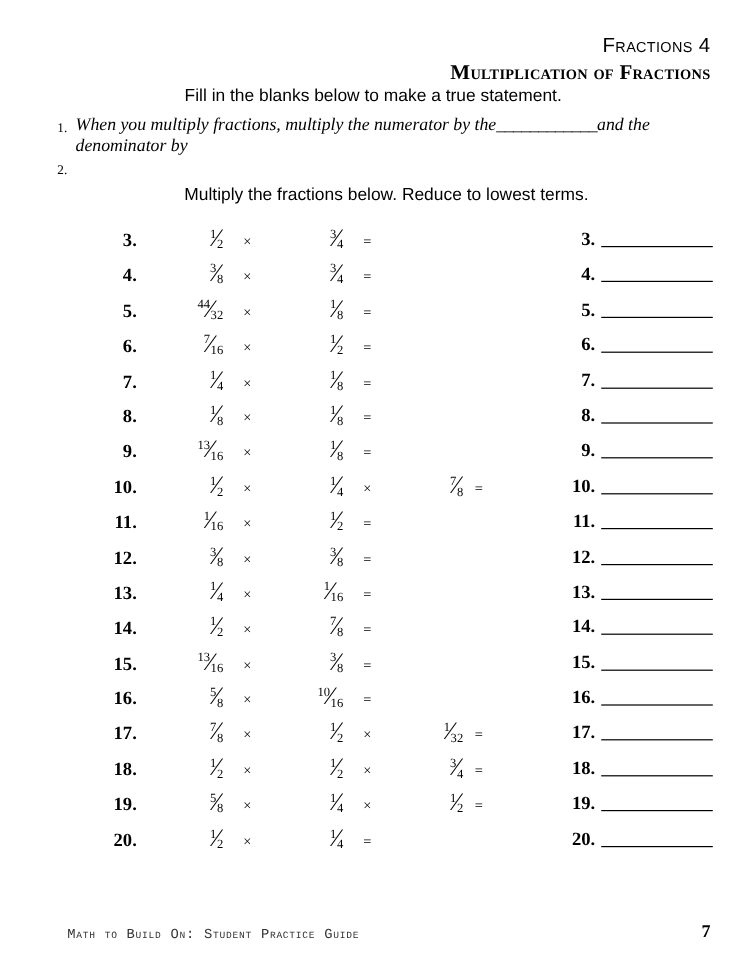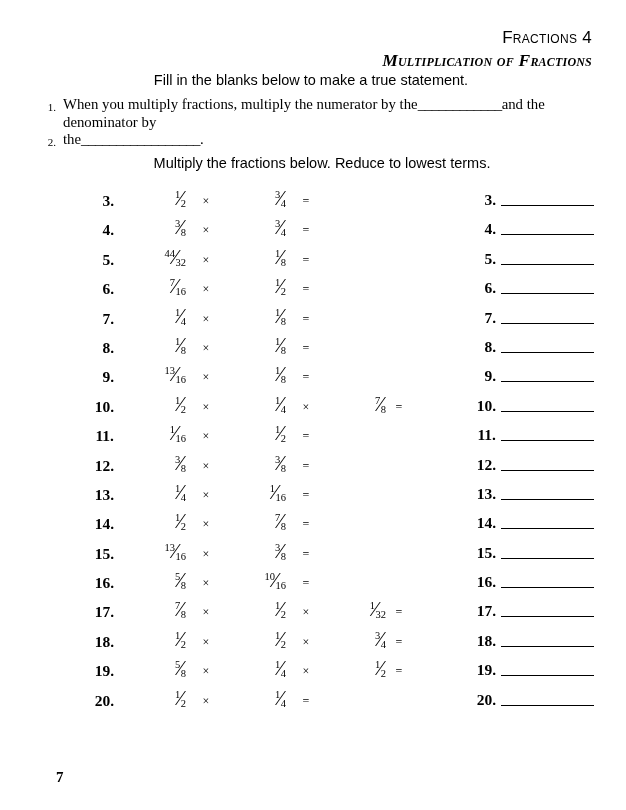--- a/index.html
+++ b/index.html
@@ -34,21 +34,20 @@
   }
   #page-title {
     font-family: "Liberation Serif", serif;
     font-variant: small-caps;
     font-weight: bold;
     font-size: 17.5px;
     letter-spacing: 0.2px;
     line-height: 22px;
     display: block;
     margin-top: 1px;
-    font-style: italic;
   }
 
   
   #fill-instruction {
     position: absolute;
     top: 72px;
     left: 0;
     width: 598px;
     text-align: center;
     font-family: "Liberation Sans", sans-serif;
@@ -75,20 +74,21 @@
     width: 18px;
     flex: 0 0 18px;
     font-size: 11px;
     text-align: right;
     padding-right: 7px;
     padding-top: 3px;
     box-sizing: content-box;
   }
   .statement-text {
     flex: 1;
+    font-style: italic;
   }
   .blank-rule {
     letter-spacing: -0.4px;
   }
 
   
   #multiply-instruction {
     position: absolute;
     top: 155px;
     left: 0;
@@ -224,21 +224,20 @@
 
 <div id="fill-instruction">Fill in the blanks below to make a true statement.</div>
 
 <div id="blank-statements">
     <div class="statement-row">
       <span class="statement-num">1.</span>
       <span class="statement-text"><span>When you multiply fractions, multiply the numerator by the</span><span class="blank-rule">____________</span><span>and the denominator by</span></span>
     </div>
     <div class="statement-row">
       <span class="statement-num">2.</span>
-      <span class="statement-text"><span>the</span><span class="blank-rule">_________________</span><span>.</span></span>
     </div>
   </div>
 
 <div id="multiply-instruction">Multiply the fractions below. Reduce to lowest terms.</div>
 
 <div id="problem-list">
     <div class="problem-row">
       <span class="p-num">3.</span>
       <span class="p-frac col-f1"><span class="frac"><span class="num">1</span><span class="sl">⁄</span><span class="den">2</span></span></span>
       <span class="p-frac col-f2"><span class="frac"><span class="num">3</span><span class="sl">⁄</span><span class="den">4</span></span></span>
@@ -443,14 +442,15 @@
       <span class="a-num">19.</span>
       <span class="a-line"></span>
     </div>
     <div class="answer-row">
       <span class="a-num">20.</span>
       <span class="a-line"></span>
     </div>
   </div>
 
 <div id="worksheet-footer">
+  <span id="footer-text">Math to Build On: Student Practice Guide</span>
   <span id="page-number">7</span>
 </div>
 
 </body></html>

